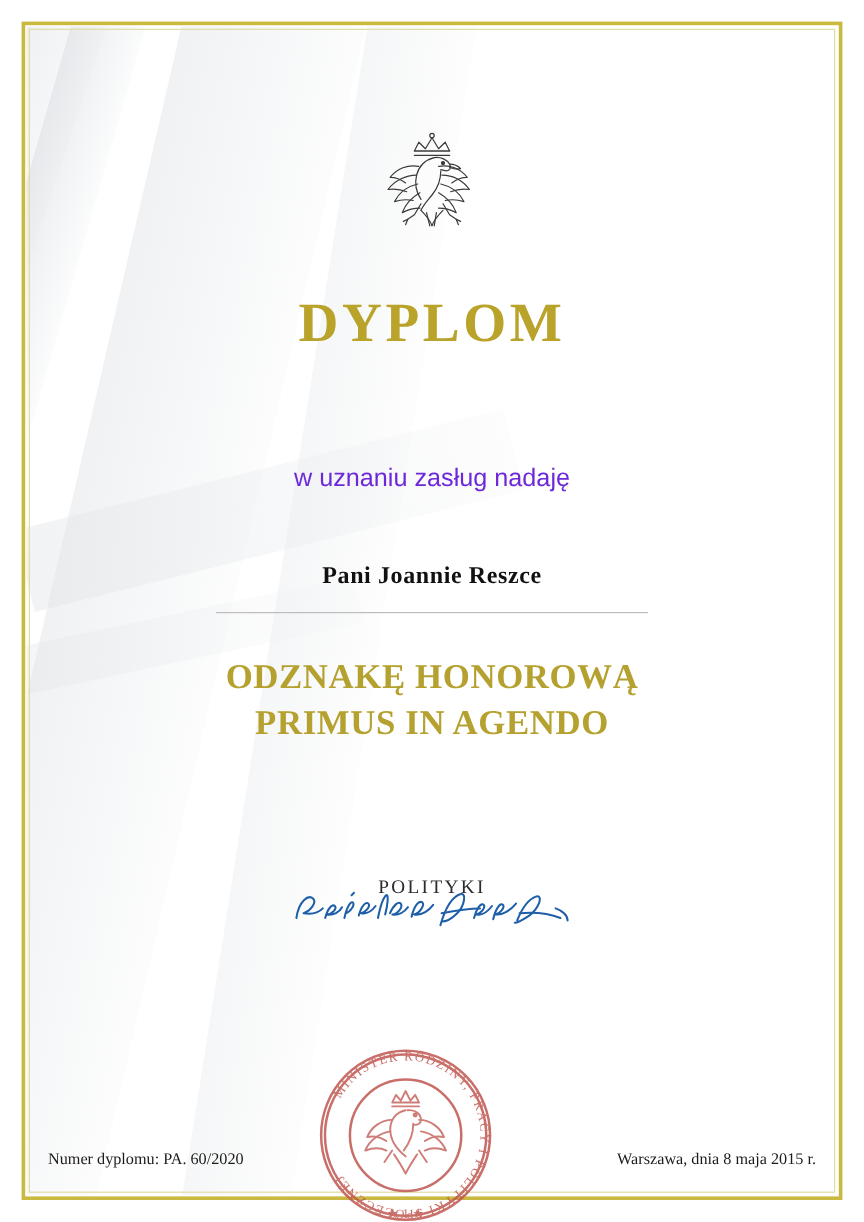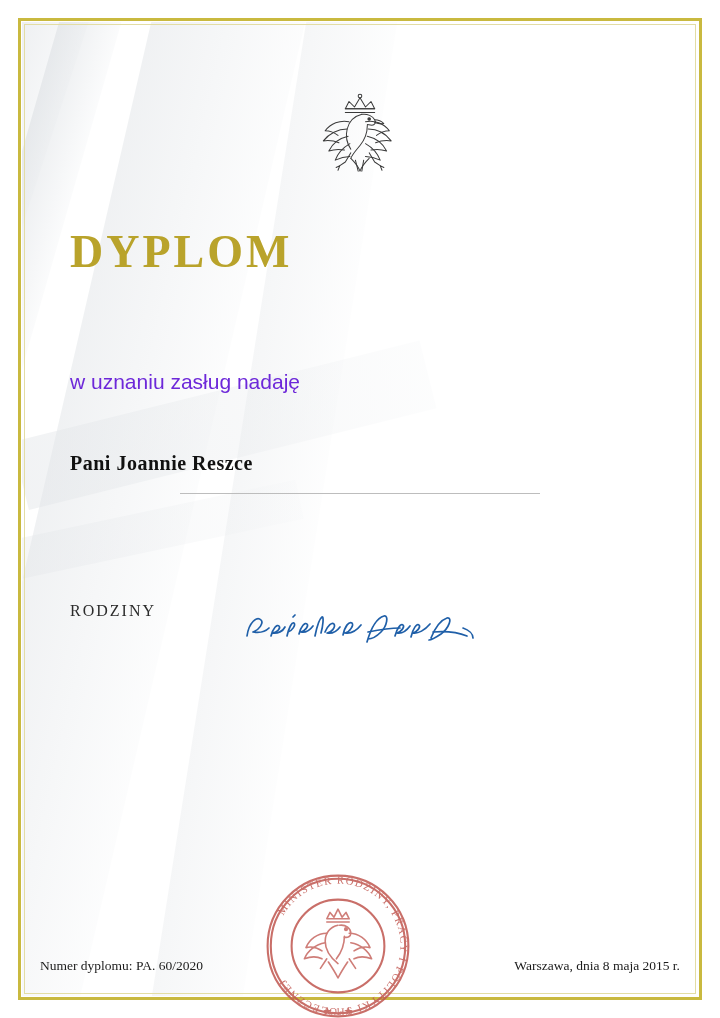--- a/index.html
+++ b/index.html
@@ -64,21 +64,22 @@
   .ray.r4 { left: 300px; top: -100px; width: 90px; height: 1250px; transform: rotate(9deg); opacity: .35;}
   .ray.r5 { left: -10px; top: 420px; width: 420px; height: 70px; transform: rotate(-14deg); opacity: .5;}
   .ray.r6 { left: -20px; top: 520px; width: 300px; height: 40px; transform: rotate(-12deg); opacity: .4;}
 
   .content {
     position: relative;
     z-index: 3;
     width: 100%;
     height: 100%;
     box-sizing: border-box;
-    padding: 43px 70px 40px 70px;
+    padding: 60px 70px 40px 70px;
+    text-align: center;
   }
 
   .eagle {
     margin: 42px auto 0 auto;
     width: 110px;
     height: 110px;
     display: block;
   }
 
   .title {
@@ -228,23 +229,25 @@
 
     <div class="title">DYPLOM</div>
 
     <div class="subtitle">w uznaniu zasług nadaję</div>
 
     <div class="recipient">Pani Joannie Reszce</div>
 
     <div class="divider"></div>
 
     <div class="award">
+      <span>ODZNAKĘ HONOROWĄ</span>
+      <span class="award-line2">PRIMUS IN AGENDO</span>
     </div>
 
-    <div class="minister-label">RODZINY</div>
+    <div class="minister-label">POLITYKI</div>
 
     <div class="signature">
       <svg width="250" height="46" viewBox="0 0 250 46">
         <g fill="none" stroke="#1f5fa8" stroke-width="1.7" stroke-linecap="round" stroke-linejoin="round">
           <path d="M12 30 C14 16 22 10 26 14 C29 17 24 24 18 26 C24 27 30 26 34 22"></path>
           <path d="M36 30 C38 22 42 18 44 20 C46 22 42 27 37 27 C43 28 48 25 50 21"></path>
           <path d="M52 30 C54 21 57 16 59 17 C61 19 57 25 53 26"></path>
           <path d="M58 11 L60 9"></path>
           <path d="M64 28 C66 20 70 16 72 18 C74 20 70 25 66 26 C71 27 75 24 78 20"></path>
           <path d="M80 30 C82 20 84 13 87 11 C89 10 88 20 86 27"></path>

